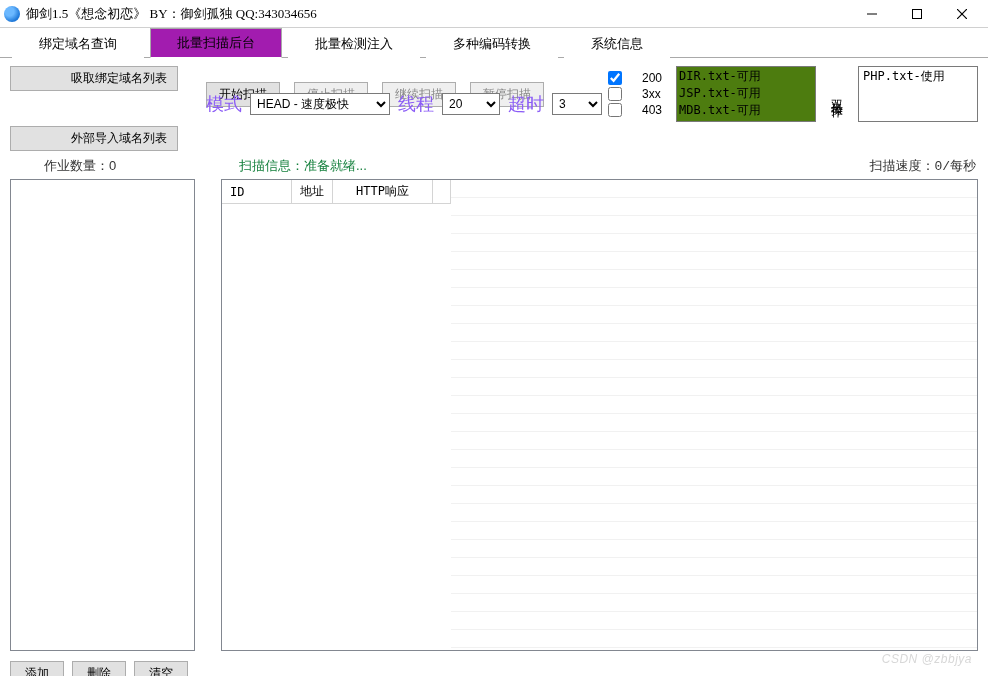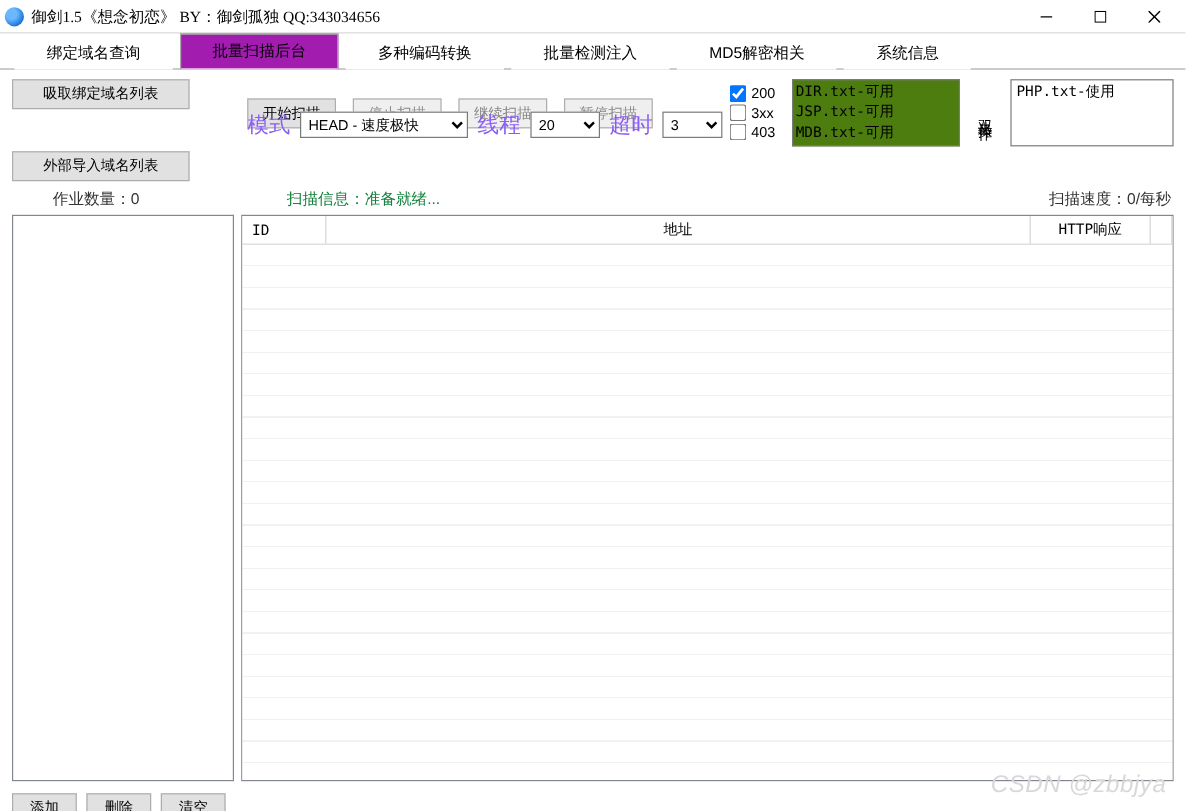--- a/index.html
+++ b/index.html
@@ -63,33 +63,33 @@
   .wbtn {
     border: 1px solid #adadad;
     background: #e1e1e1;
     padding: 3px 10px;
     font-family: inherit;
     font-size: 12px;
     min-width: 74px;
     text-align: center;
     cursor: default;
   }
-  .wbtn.wide { width: 148px; }
+  .wbtn.wide { width: 168px; text-align: right; }
   .wbtn.disabled { color: #888; background: #efefef; }
   .selectw {
     border: 1px solid #7a7a7a;
     background: #fff;
     font-family: inherit;
     font-size: 12px;
     height: 22px;
     padding: 0 2px;
   }
   .lbl { color: #8b5cf6; font-size: 18px; }
   .checks { display: flex; flex-direction: column; gap: 2px; margin-left: 4px; }
-  .chk { display: flex; align-items: center; gap: 4px; font-size: 12px; padding-left: 48px; }
+  .chk { display: flex; align-items: center; gap: 20px; font-size: 12px; padding-left: 48px; }
   .chk input { width: 14px; height: 14px; }
   .dictbox {
     border: 1px solid #7a7a7a;
     background: #4d7c0f;
     width: 140px;
     height: 56px;
     overflow-y: scroll;
     font-family: "NSimSun","SimSun",monospace;
     font-size: 12px;
     padding: 1px 2px;
@@ -112,39 +112,40 @@
   }
   .statusrow {
     display: flex;
     padding: 2px 12px 4px 24px;
     font-size: 13px;
     color: #333;
     margin-left: 20px;
   }
   .statusrow .left { flex: 0 0 195px; }
   .statusrow .mid { flex: 1; color: #15803d; }
-  .statusrow .right { text-align: center; }
+  .statusrow .right { text-align: center; font-family: Liberation Mono, monospace; }
   .main {
     display: flex;
     gap: 6px;
     padding: 0 10px 6px 10px;
     height: 478px;
   }
   .leftpane {
     width: 185px;
     border: 1px solid #828790;
     background: #fff;
     position: relative;
   }
   .rightpane {
     flex: 1;
     border: 1px solid #828790;
     background: #fff;
     display: flex;
-    flex-direction: column;
+    flex-direction: row;
+    margin-left: 20px;
   }
   .colheaders {
     display: flex;
     background: #fff;
     border-bottom: 1px solid #d4d4d4;
     height: 24px;
   }
   .colh {
     border-right: 1px solid #d4d4d4;
     padding: 3px 8px;
@@ -166,21 +167,21 @@
   .bottombar {
     display: flex;
     gap: 8px;
     padding: 4px 10px 8px 10px;
   }
   .watermark {
     position: absolute;
     right: 16px;
     bottom: 10px;
     color: #d8d8d8;
-    font-size: 20px;
+    font-size: 12px;
     font-style: italic;
     font-family: Arial, sans-serif;
     letter-spacing: 0.5px;
     pointer-events: none;
   }
   .toolbar-grid {
     display: grid;
     grid-template-columns: 180px 1fr;
     gap: 4px 16px;
     padding: 8px 10px 4px 10px;
@@ -212,23 +213,22 @@
           <line x1="0" y1="0" x2="10" y2="10" stroke="#000" stroke-width="1.2"></line>
           <line x1="10" y1="0" x2="0" y2="10" stroke="#000" stroke-width="1.2"></line>
         </svg>
     </div>
   </div>
 </div>
 
 <div class="tabstrip">
   <div class="tab">绑定域名查询</div>
   <div class="tab active">批量扫描后台</div>
+  <div class="tab">批量检测注入</div>
   <div class="tab">多种编码转换</div>
-  <div class="tab">批量检测注入</div>
-  <div class="tab">MD5解密相关</div>
   <div class="tab">系统信息</div>
 </div>
 
 <div class="toolbar-grid">
 
   <button class="wbtn wide">吸取绑定域名列表</button>
 
   <div class="scan-btns">
     <button class="wbtn">开始扫描</button>
     <button class="wbtn disabled">停止扫描</button>

